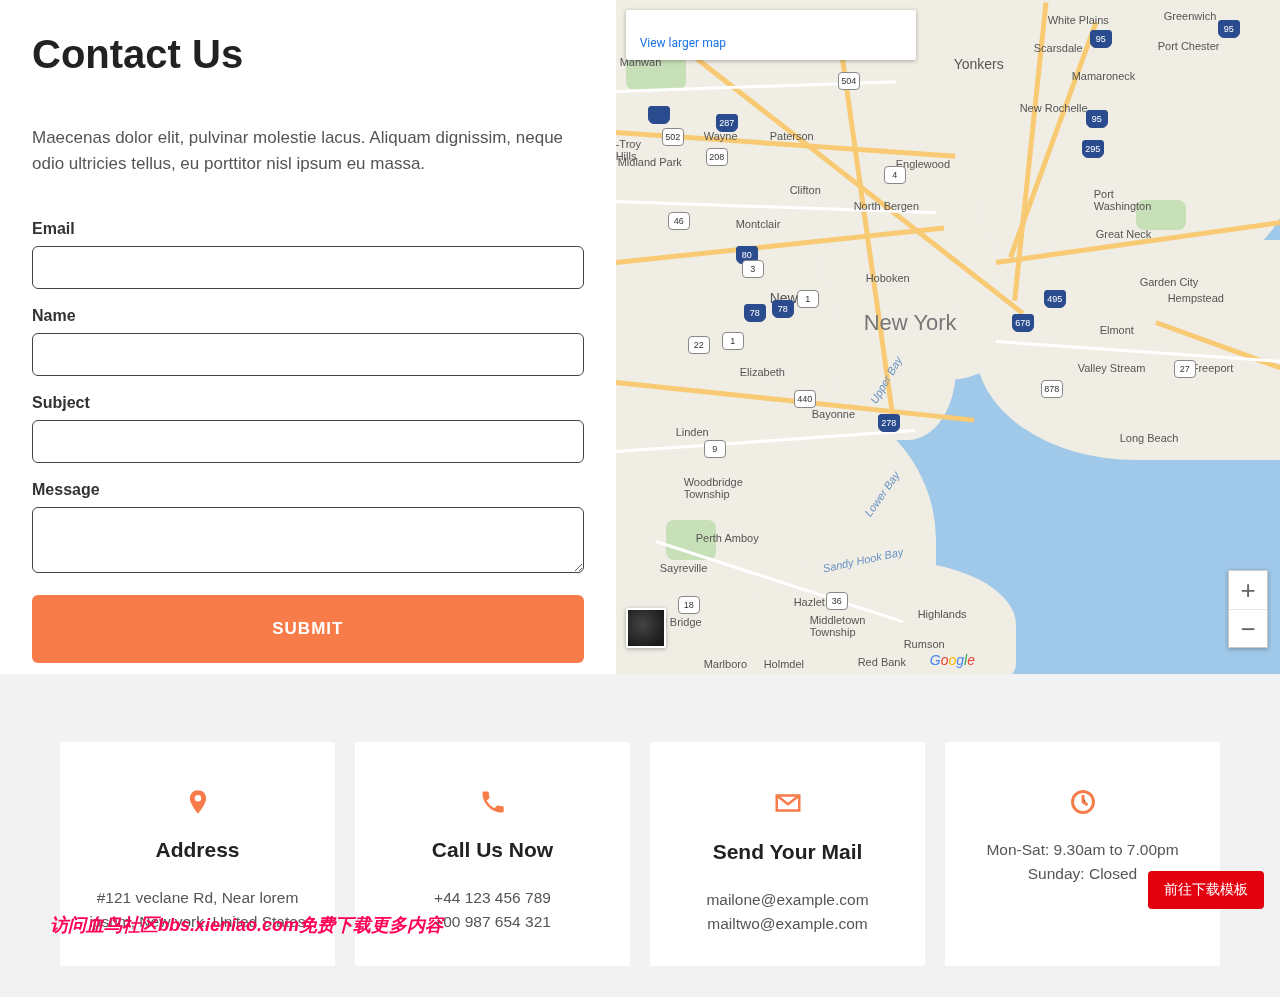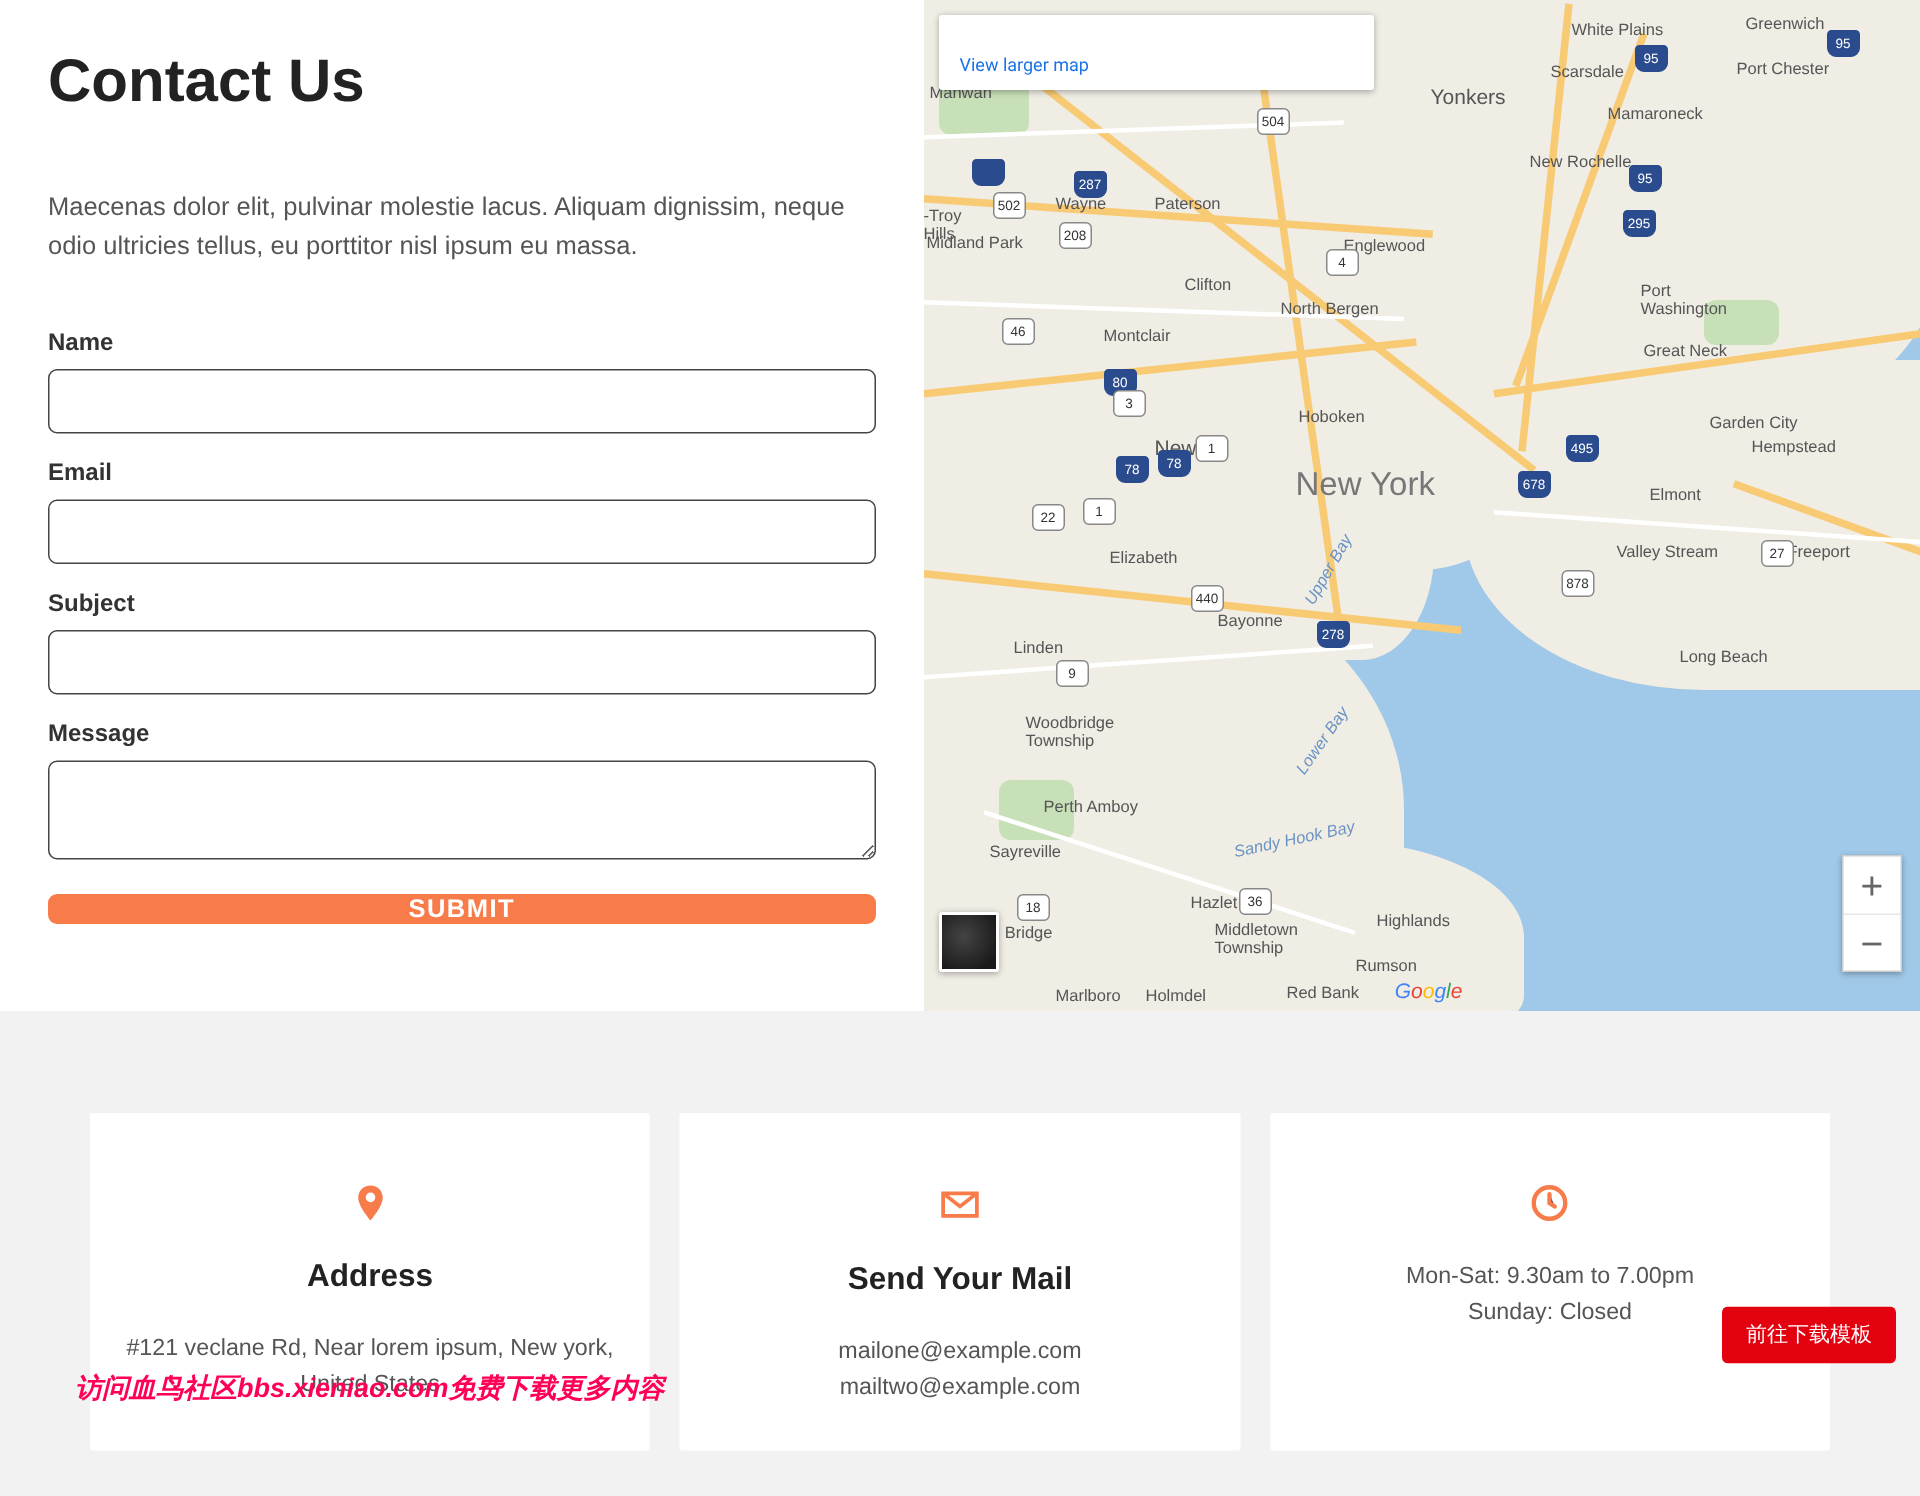--- a/index.html
+++ b/index.html
@@ -6,21 +6,21 @@
 body { font-family:'Segoe UI',Tahoma,Geneva,Verdana,sans-serif; color:#333; }
 .top { display:flex; width:100%; }
 .form-col { width:48.1%; padding:32px 32px 0 32px; }
 .map-col { width:51.9%; height:674px; position:relative; background:#dde; }
 h1 { font-size:40px; font-weight:700; color:#222; margin-bottom:48px; }
 .intro { color:#555; font-size:17px; line-height:1.5; margin-bottom:44px; }
 label { display:block; font-weight:600; color:#333; font-size:16px; margin-bottom:8px; }
 .field { margin-bottom:18px; }
 input[type=text], textarea { width:100%; border:1px solid #444; border-radius:6px; padding:12px; font-size:15px; background:#fff; }
 textarea { height:66px; resize:both; }
-.submit-btn { width:100%; background:#f87c4a; color:#fff; border:none; border-radius:6px; padding:0; font-size:17px; font-weight:700; letter-spacing:1px; cursor:pointer; }
+.submit-btn { width:100%; background:#f87c4a; color:#fff; border:none; border-radius:6px; padding:24px; font-size:17px; font-weight:700; letter-spacing:1px; cursor:pointer; }
 .map-overlay { position:absolute; top:10px; left:10px; background:#fff; border-radius:2px; box-shadow:0 1px 4px rgba(0,0,0,.3); width:290px; padding:12px 14px 10px 14px; font-family:Roboto,Arial,sans-serif; z-index:5; }
 .map-overlay-row { display:flex; justify-content:space-between; align-items:flex-start; }
 .map-loc { font-size:14px; color:#333; padding-top:4px; }
 .map-dir { text-align:center; font-size:12px; color:#1a73e8; cursor:pointer; }
 .map-dir svg { display:block; margin:0 auto 2px auto; }
 .map-larger { font-size:12px; color:#1a73e8; margin-top:14px; cursor:pointer; }
 .zoom-ctrl { position:absolute; right:12px; bottom:26px; background:#fff; border:1px solid #ccc; width:40px; box-shadow:0 1px 4px rgba(0,0,0,.3); z-index:5; }
 .zoom-btn { height:38px; text-align:center; font-size:26px; line-height:38px; color:#666; cursor:pointer; user-select:none; }
 .zoom-btn + .zoom-btn { border-top:1px solid #e6e6e6; }
 .map-bg { position:absolute; inset:0; overflow:hidden; }
@@ -49,25 +49,25 @@
 </style>
 </head>
 <body>
 
 <div class="top">
   <div class="form-col">
     <h1>Contact Us</h1>
     <p class="intro">Maecenas dolor elit, pulvinar molestie lacus. Aliquam dignissim, neque odio ultricies tellus, eu porttitor nisl ipsum eu massa.</p>
 
     <div class="field">
+      <label>Email</label>
+      <input type="text" style="">
+    </div>
+    <div class="field">
       <label>Name</label>
-      <input type="text" style="">
-    </div>
-    <div class="field">
-      <label>Email</label>
       <input type="text" style="">
     </div>
     <div class="field">
       <label>Subject</label>
       <input type="text" style="">
     </div>
     <div class="field">
       <label>Message</label>
       <textarea style=""></textarea>
     </div>
@@ -201,20 +201,29 @@
     <div class="card-icon">
       <svg width="28" height="28" viewBox="0 0 24 24">
           <path fill="currentColor" d="M12 2C8 2 5 5 5 9c0 5 7 13 7 13s7-8 7-13c0-4-3-7-7-7zm0 9.5A2.5 2.5 0 1 1 12 6a2.5 2.5 0 0 1 0 5.5z"></path>
         </svg>
     </div>
     <h3>Address</h3>
     <p>#121 veclane Rd, Near lorem ipsum, New york, United States</p>
   </div>
   <div class="card">
     <div class="card-icon">
+      <svg width="28" height="28" viewBox="0 0 24 24">
+          <path fill="currentColor" d="M6.6 10.8c1.4 2.8 3.8 5.2 6.6 6.6l2.2-2.2c.3-.3.7-.4 1-.2 1.2.4 2.5.6 3.8.6.6 0 1 .4 1 1V20c0 .6-.4 1-1 1C10.6 21 3 13.4 3 4c0-.6.4-1 1-1h3.4c.6 0 1 .4 1 1 0 1.3.2 2.6.6 3.8.1.3 0 .7-.2 1l-2.2 2z"></path>
+        </svg>
+    </div>
+    <h3>Call Us Now</h3>
+    <p><span>+44 123 456 789</span><br><span>+00 987 654 321</span></p>
+  </div>
+  <div class="card">
+    <div class="card-icon">
       <svg width="30" height="30" viewBox="0 0 24 24">
           <path fill="none" stroke="currentColor" stroke-width="2" d="M3 6h18v12H3z M3 6l9 7 9-7"></path>
         </svg>
     </div>
     <h3>Send Your Mail</h3>
     <p><span>mailone@example.com</span><br><span>mailtwo@example.com</span></p>
   </div>
   <div class="card">
     <div class="card-icon">
       <svg width="28" height="28" viewBox="0 0 24 24">

